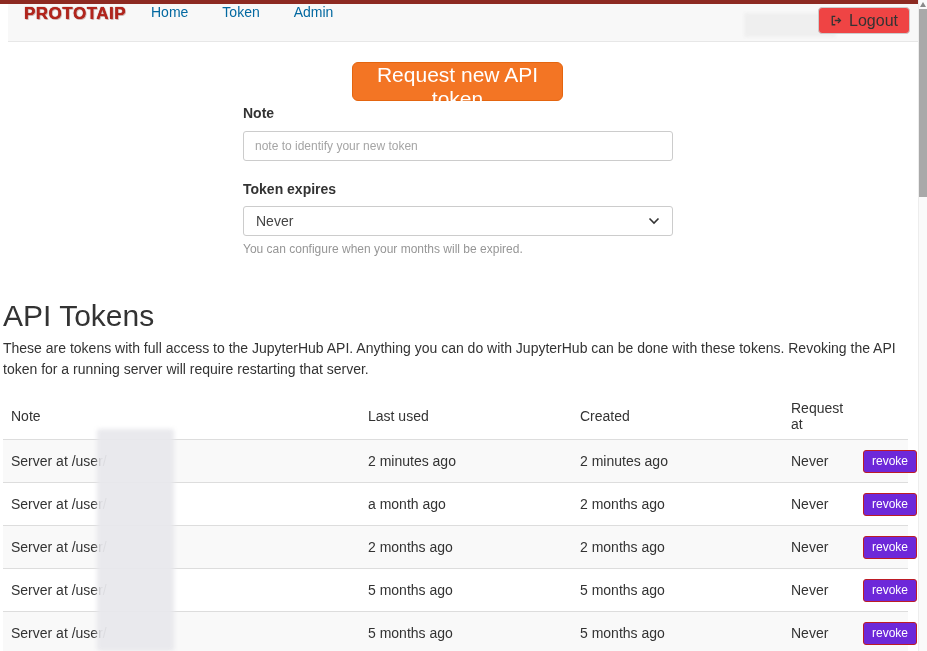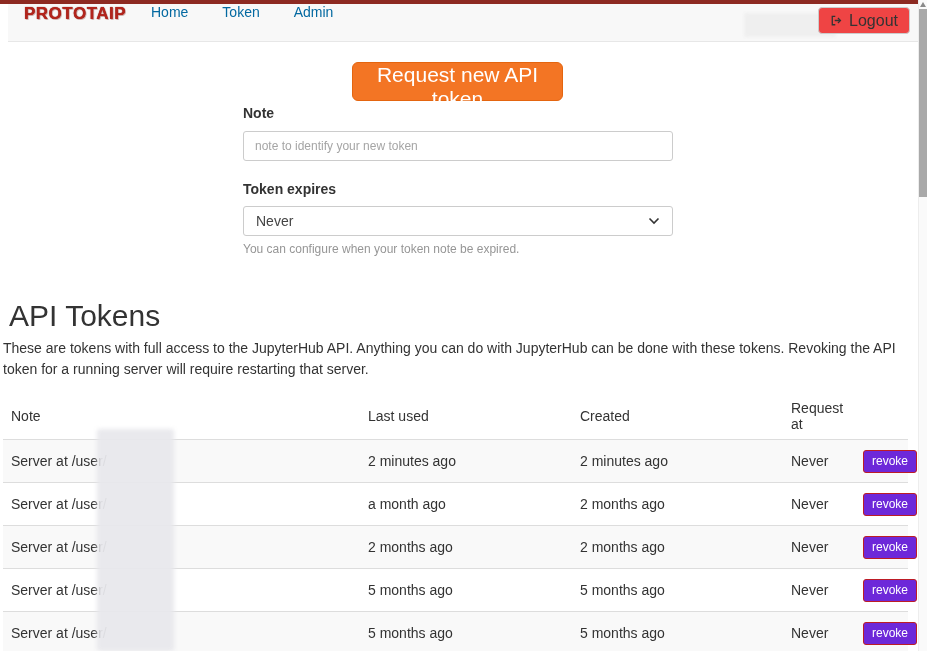--- a/index.html
+++ b/index.html
@@ -44,21 +44,21 @@
   .note-input::placeholder { color:#a5a5a5; opacity:1; }
   .help-text { margin-top:6px; font-size:12px; color:#969696; }
   .expires-label { display:block; margin-top:20px; }
   .select-box { margin-top:9px; width:100%; height:30px; border:1px solid #ccc; border-radius:3px;
                 background:#fff; display:flex; align-items:center; padding:0 12px; cursor:pointer; }
   .select-value { flex:1; font-size:14px; color:#444; }
   .select-chevron svg { display:block; }
 
   
   .tokens-section { position:absolute; left:3px; top:300px; width:905px; }
-  .tokens-title { font-size:30px; font-weight:400; line-height:1.05; color:#333;margin-left:6px; }
+  .tokens-title { font-size:30px; font-weight:400; line-height:1.05; color:#333; }
   .tokens-desc { margin-top:6px; font-size:14px; line-height:1.5; color:#333; }
   table.tokens { margin-top:13px; width:100%; border-collapse:collapse; table-layout:fixed; }
   th { text-align:left; font-weight:400; font-size:14px; color:#333; padding:7px 8px;
        border-bottom:1px solid #ddd; }
   td { font-size:14px; color:#333; padding:10px 8px 9px 8px; border-top:1px solid #ddd; }
   tbody tr:nth-child(odd) td { background:#f9f9f9; }
   .col1 { width:357px; } .col2 { width:212px; } .col3 { width:211px;margin-left:36px; }
   .col4 { width:72px; } .col5 { width:53px; text-align:right; }
   .revoke-btn { background:#6d28d9; border:1px solid #bd1c26; border-radius:3px; color:#fff;
                 font-size:12px; padding:3px 8px 4px 8px; cursor:pointer;
@@ -101,21 +101,21 @@
 
     <label class="field-label expires-label">Token expires</label>
     <div class="select-box">
       <span class="select-value">Never</span>
       <span class="select-chevron">
         <svg width="12" height="8" viewBox="0 0 12 8" xmlns="http://www.w3.org/2000/svg">
           <polyline points="1.5,1.5 6,6 10.5,1.5" fill="none" stroke="#333" stroke-width="1.6"></polyline>
         </svg>
       </span>
     </div>
-    <div class="help-text">You can configure when your token note be expired.</div>
+    <div class="help-text">You can configure when your months will be expired.</div>
   </div>
 
   <div class="tokens-section">
     <h1 class="tokens-title">API Tokens</h1>
     <p class="tokens-desc">These are tokens with full access to the JupyterHub API. Anything you can do with JupyterHub can be done with these tokens. Revoking the API token for a running server will require restarting that server.</p>
     <table class="tokens">
       <thead>
         <tr>
           <th class="col1">Note</th>
           <th class="col2">Last used</th>

